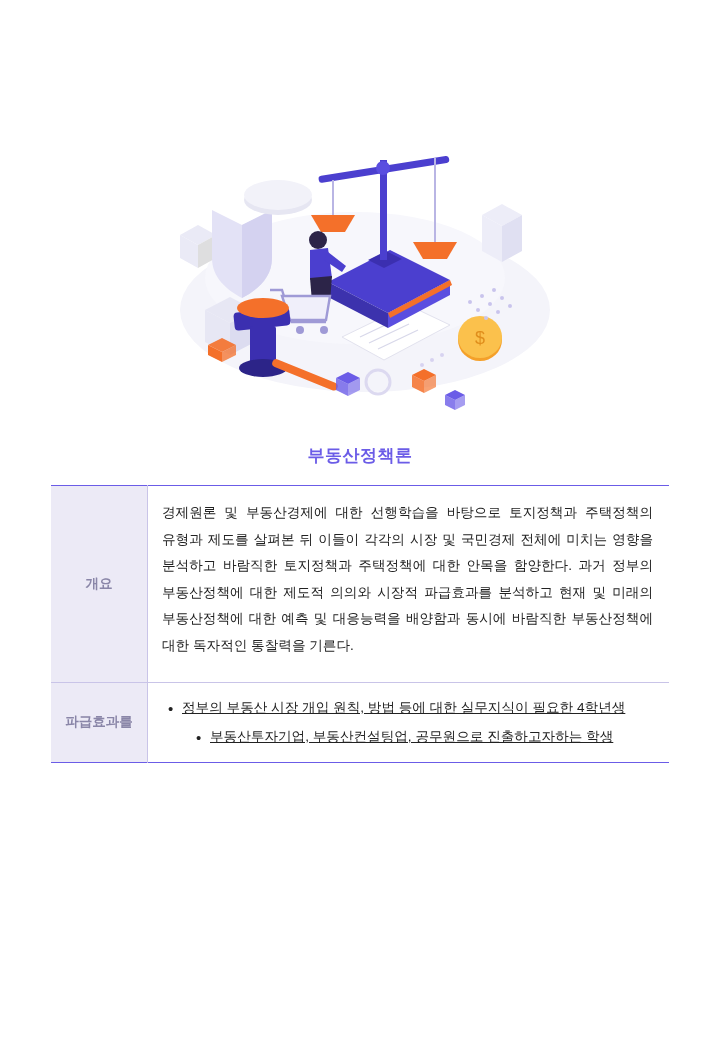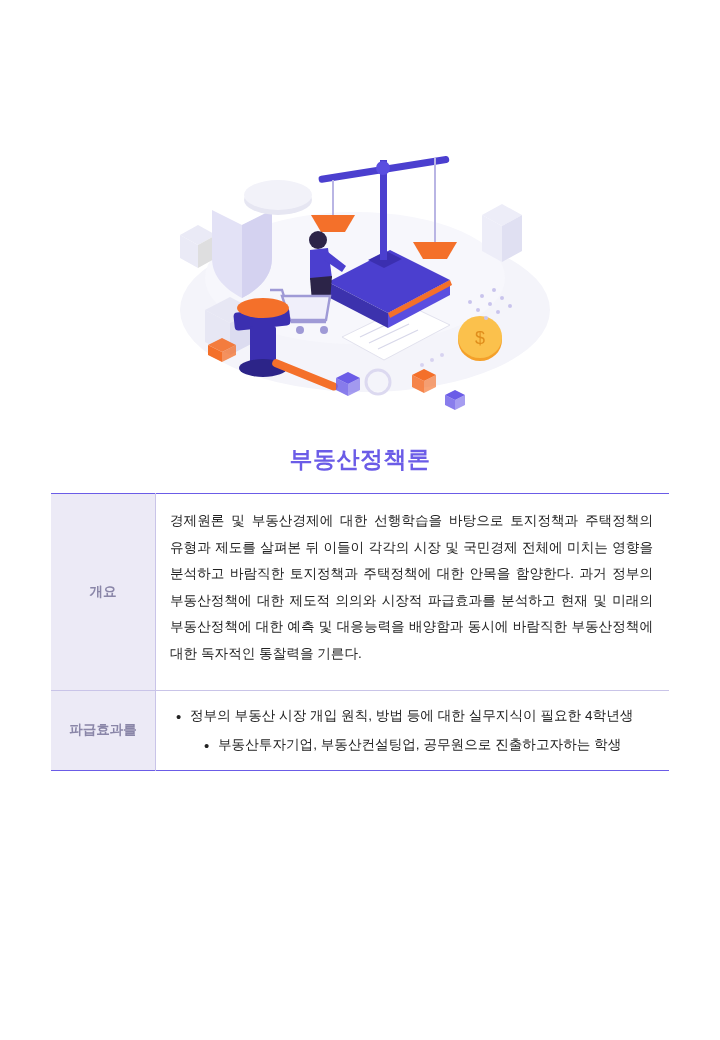--- a/index.html
+++ b/index.html
@@ -34,21 +34,21 @@
     left: 50%;
     top: 10px;
     transform: translateX(-50%);
     width: 420px;
     height: 400px;
   }
 
   
   .doc-title {
     text-align: center;
-    font-size: 23px;
+    font-size: 17px;
     font-weight: 700;
     color: #6b5ce7;
     letter-spacing: 0.5px;
     margin: 0;
     padding: 24px 0 18px 0;
   }
 
   
   .info-table {
     width: 618px;
@@ -61,40 +61,41 @@
     border-bottom: 1px solid #c9c4e8;
   }
   .info-table tr:last-child {
     border-bottom: 1px solid #6b5ce7;
   }
   .info-table td {
     vertical-align: middle;
     padding: 0;
   }
   td.label-cell {
-    width: 104px;
+    width: 96px;
     background: #eceaf6;
     text-align: center;
     color: #8a86a8;
     font-size: 13.5px;
     font-weight: 700;
     vertical-align: middle;
     border-right: 1px solid #c9c4e8;
     margin-left: 8px;
   }
   td.body-cell {
     padding: 14px 16px 23px 14px;
     font-size: 13.6px;
     line-height: 1.95;
     color: #222;
     text-align: justify;
     word-break: keep-all;
   }
   td.body-cell.list-cell {
     padding: 12px 16px 12px 14px;
+    text-decoration: underline;
   }
   .bullets {
     margin: 0;
     padding-left: 20px;
     list-style: none;
   }
   .bullets li {
     position: relative;
     margin: 0 0 3px 0;
     line-height: 1.9;

